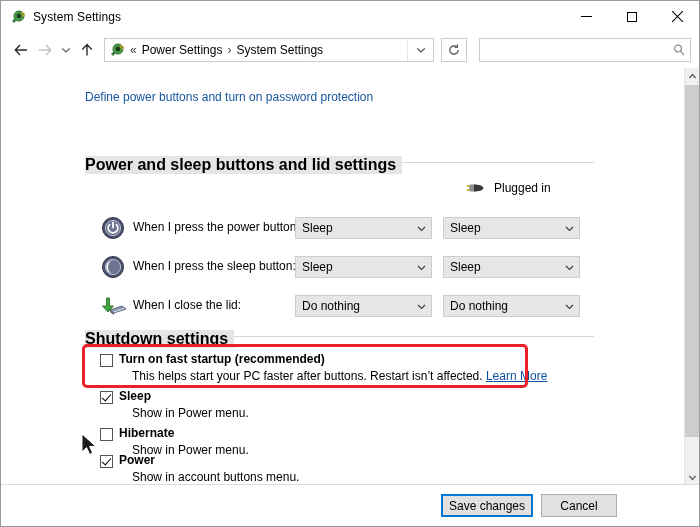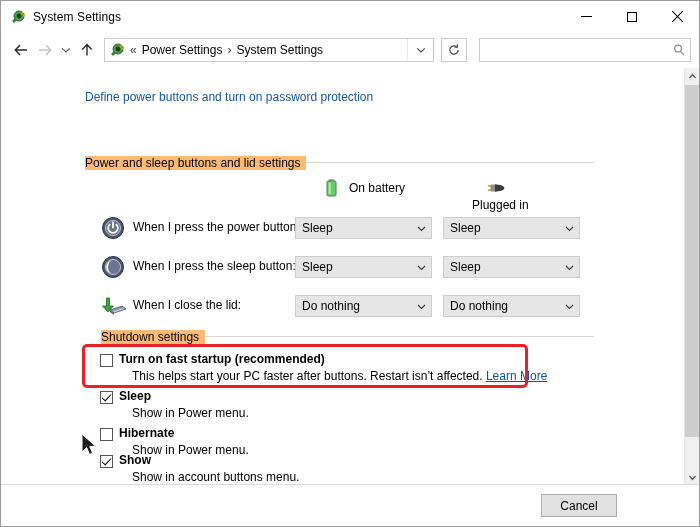--- a/index.html
+++ b/index.html
@@ -117,24 +117,25 @@
   #page-desc {
     position: absolute; left: 84px; top: 46px;
     width: 508px;
     font-size: 12px; color: #000;
     line-height: 16px;
   }
 
   
   .group-label {
     position: absolute;
-    font-size: 12px; color: #000;
-    background: #fdba74;
+    font-size: 16px; color: #000;
+    background: #e5e5e5;
     padding-right: 6px; z-index: 2;
     white-space: nowrap;
+    font-weight: bold;
   }
   .group-line {
     position: absolute;
     height: 1px; background: #d4d4d4;
   }
 
   
   .colhead {
     position: absolute;
     font-size: 12px; color: #000;
@@ -354,30 +355,22 @@
     </div>
   </div>
 
   <div id="content">
 
     <div id="page-heading">Define power buttons and turn on password protection</div>
 
     <div class="group-label" style="left:84px; top:88px;">Power and sleep buttons and lid settings</div>
     <div class="group-line" style="left:290px; top:94px; width:303px;"></div>
 
-    <div class="colhead" style="left:322px; top:110px;">
-      <svg width="18" height="20" viewBox="0 0 18 20">
-        <rect x="5.5" y="1.2" width="6" height="2" rx="0.6" fill="#9a9a9a"></rect>
-        <rect x="4" y="3" width="9" height="15" rx="1.4" fill="#6ec96e" stroke="#3d8b3d" stroke-width="1"></rect>
-        <rect x="5.6" y="4.6" width="2.2" height="11.5" rx="1" fill="#aee5ae"></rect>
-      </svg>
-      <span class="lbl">On battery</span>
-    </div>
-
-    <div class="colhead" style="left:463px; top:110px;flex-direction:column;">
+
+    <div class="colhead" style="left:463px; top:110px;">
       <svg width="22" height="20" viewBox="0 0 22 20">
         <path d="M6 8.6 L3 7.6 M6 11.4 L3 12.4" stroke="#c8a020" stroke-width="1.6" fill="none"></path>
         <rect x="5.5" y="6.4" width="5" height="7.2" rx="1.2" fill="#8e8e8e"></rect>
         <path d="M10 6.2 L16.5 7.2 Q19.5 8.6 19.5 10 Q19.5 11.4 16.5 12.8 L10 13.8 Z" fill="#3a3a3a"></path>
       </svg>
       <span class="lbl">Plugged in</span>
     </div>
 
     <div class="setrow" style="top:148px;">
       <div class="row-icon">
@@ -457,21 +450,21 @@
       <div class="combo combo-plugged">
         <span class="cval">Do nothing</span>
         <span class="carrow">
           <svg width="11" height="11" viewBox="0 0 11 11">
               <path d="M2 4 L5.5 7.4 L9 4" stroke="#3a3a3a" stroke-width="1.1" fill="none"></path>
             </svg>
         </span>
       </div>
     </div>
 
-    <div class="group-label" style="left:100px; top:262px;">Shutdown settings</div>
+    <div class="group-label" style="left:84px; top:262px;">Shutdown settings</div>
     <div class="group-line" style="left:178px; top:268px; width:415px;"></div>
 
     <div class="cbitem" style="top:286px;">
       <div class="cbox"></div>
       <div class="cb-title">Turn on fast startup (recommended)</div>
       <div class="cb-sub">
         <span>This helps start your PC faster after buttons. Restart isn’t affected. </span><a href="#">Learn More</a>
       </div>
     </div>
 
@@ -482,21 +475,21 @@
     </div>
 
     <div class="cbitem" style="top:360px;">
       <div class="cbox"></div>
       <div class="cb-title">Hibernate</div>
       <div class="cb-sub">Show in Power menu.</div>
     </div>
 
     <div class="cbitem" style="top:387px;">
       <div class="cbox checked"></div>
-      <div class="cb-title">Show</div>
+      <div class="cb-title">Power</div>
       <div class="cb-sub">Show in account buttons menu.</div>
     </div>
 
     <div id="redbox"></div>
 
     <div id="cursor">
       <svg width="18" height="26" viewBox="0 0 18 26">
         <path d="M1 1 L1 19 L5.6 14.6 L8.6 21.4 L11.6 20 L8.7 13.5 L14.6 13.2 Z" fill="#1c1c1c" stroke="#ffffff" stroke-width="1"></path>
       </svg>
     </div>
@@ -511,16 +504,17 @@
     </div>
     <div id="sb-thumb"></div>
     <div class="sb-arrow" id="sb-down">
       <svg width="9" height="9" viewBox="0 0 9 9">
         <path d="M1.4 3 L4.5 6.4 L7.6 3" stroke="#606060" stroke-width="1.4" fill="none"></path>
       </svg>
     </div>
   </div>
 
   <div id="footer">
+    <div class="fbtn" id="btn-save">Save changes</div>
     <div class="fbtn" id="btn-cancel">Cancel</div>
   </div>
 
 </div>
 
 </body></html>

